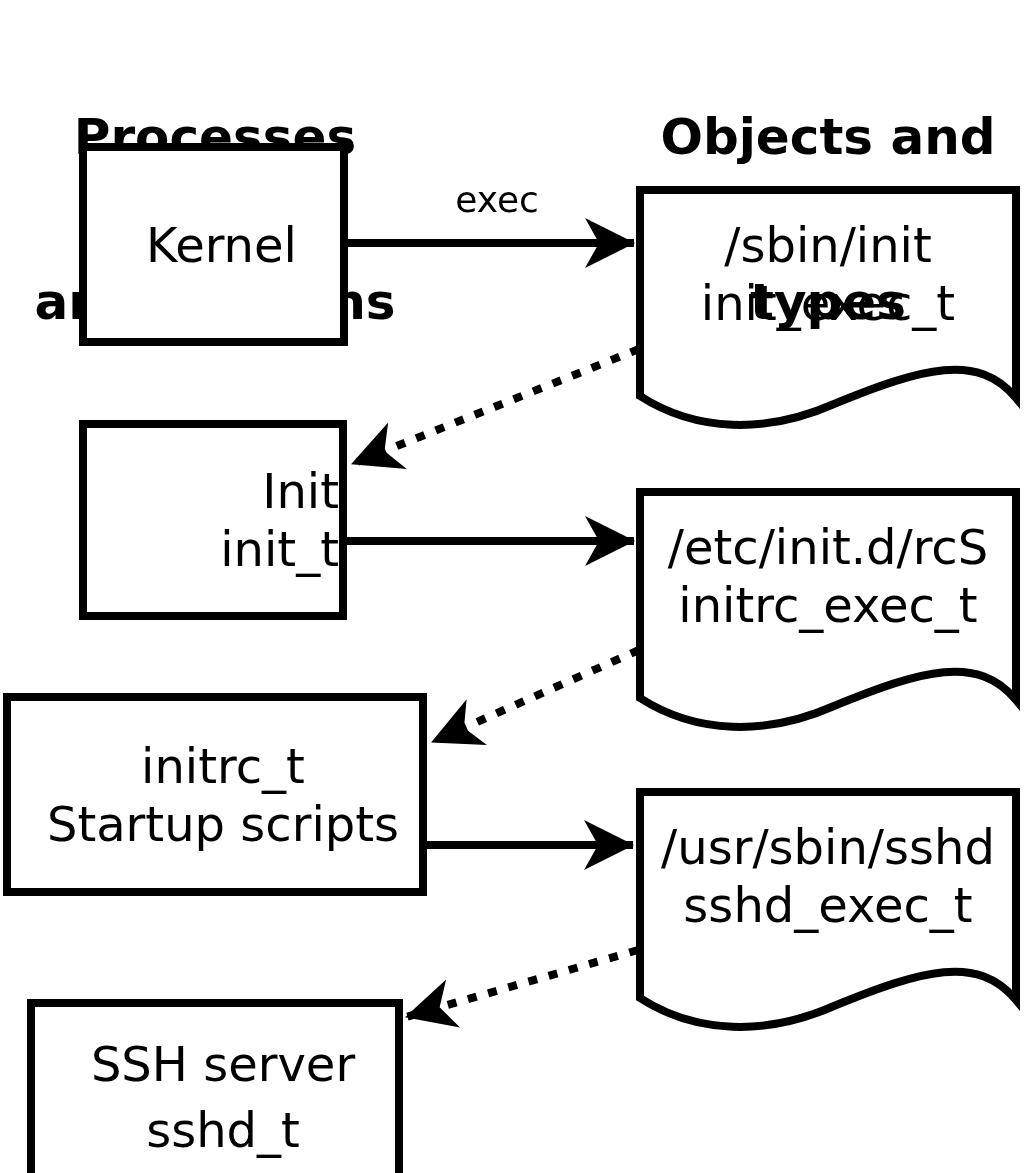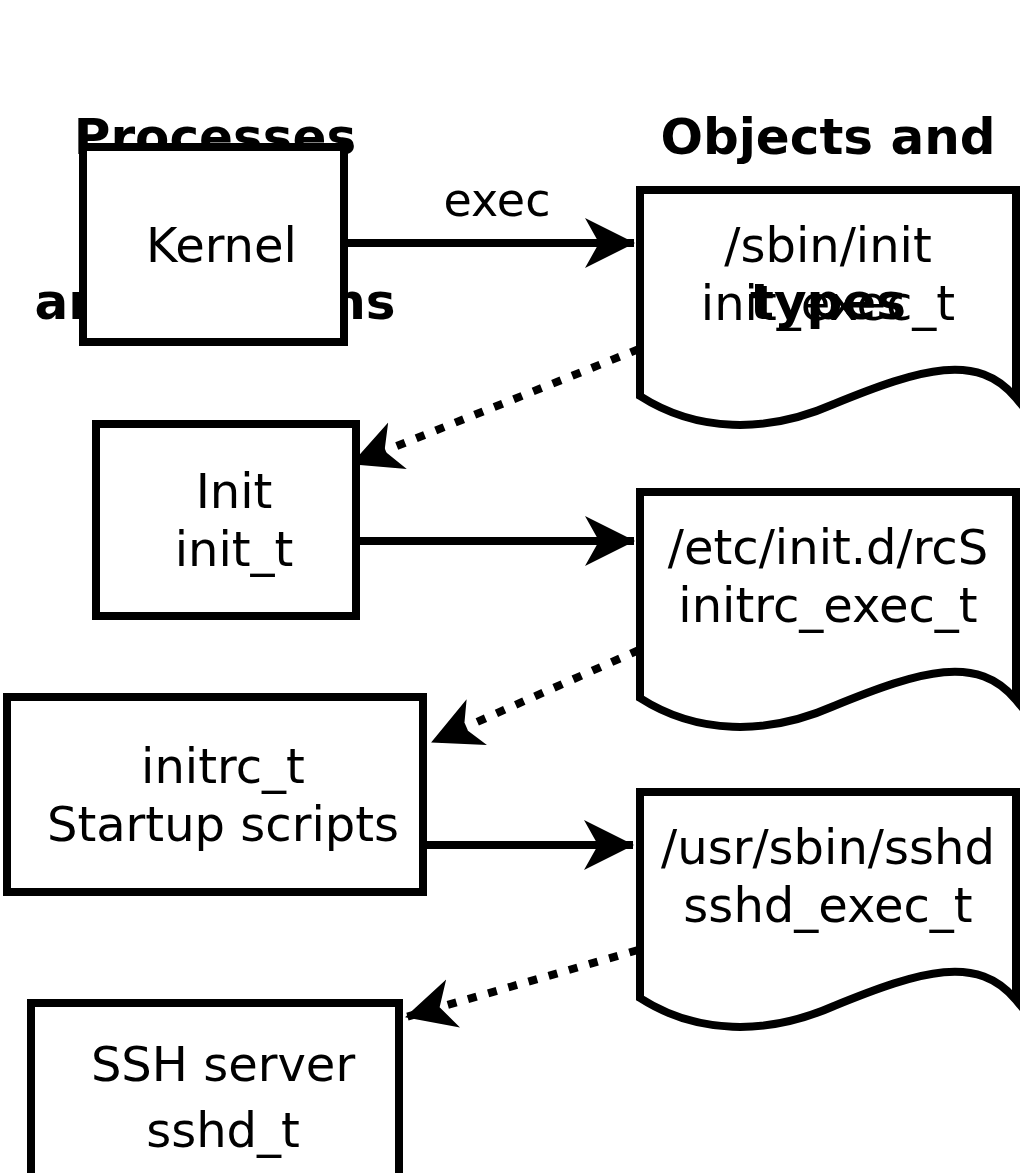--- a/index.html
+++ b/index.html
@@ -43,21 +43,21 @@
     position: absolute;
     width: 384px;
     text-align: center;
     font-size: 48px;
     line-height: 58px;
   }
   .edge-label {
     position: absolute;
     width: 200px;
     text-align: center;
-    font-size: 46px;
+    font-size: 36px;
     line-height: 46px;
   }
 </style>
 </head>
 <body>
 
 <div class="canvas">
 
   <svg class="layer" viewBox="0 0 1024 1173">
     <defs>
@@ -84,21 +84,21 @@
     <div>and domains</div>
   </div>
   <div class="hdr" style="left:620px; top:2; width:416px;">
     <div>Objects and</div>
     <div>types</div>
   </div>
 
   <div class="pbox" style="left:79px; top:143px; width:269px; height:203px;">
     <div>Kernel</div>
   </div>
-  <div class="pbox" style="left:92px; top:420px; width:268px; height:200px;">
+  <div class="pbox" style="left:79px; top:420px; width:268px; height:200px;align-items:flex-end;">
     <div>Init</div>
     <div>init_t</div>
   </div>
   <div class="pbox" style="left:3px; top:693px; width:424px; height:203px;">
     <div>initrc_t</div>
     <div>Startup scripts</div>
   </div>
   <div class="pbox" style="left:27px; top:999px; width:376px; height:195px;gap:8px;">
     <div>SSH server</div>
     <div>sshd_t</div>

